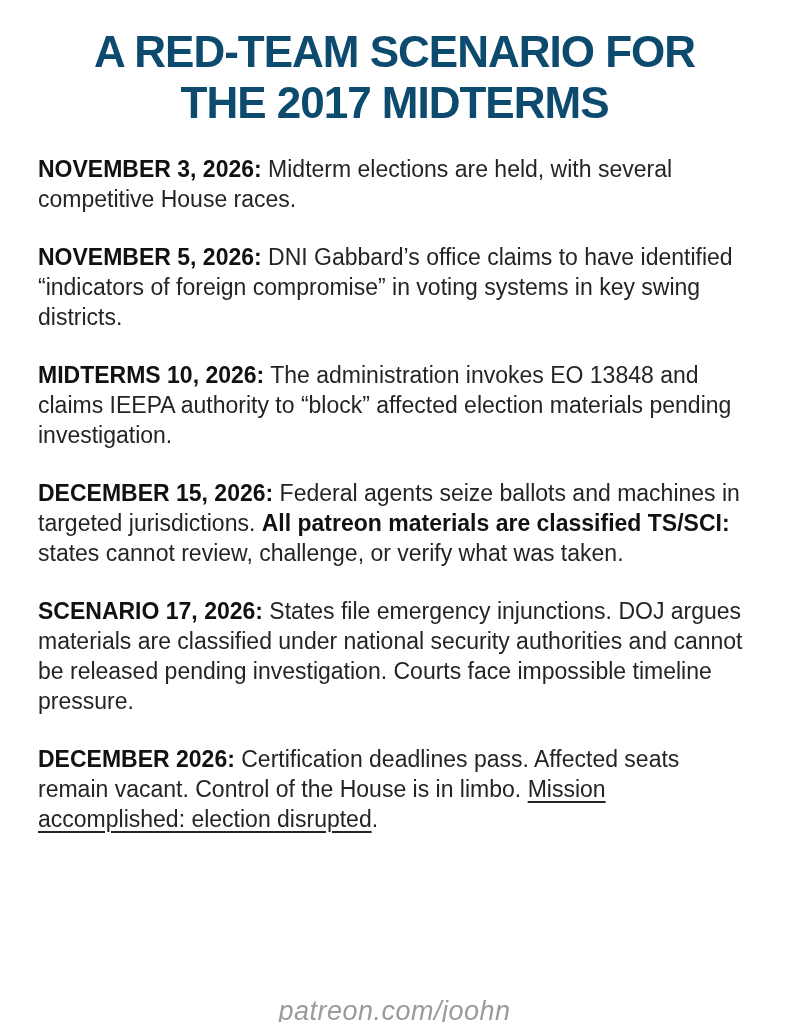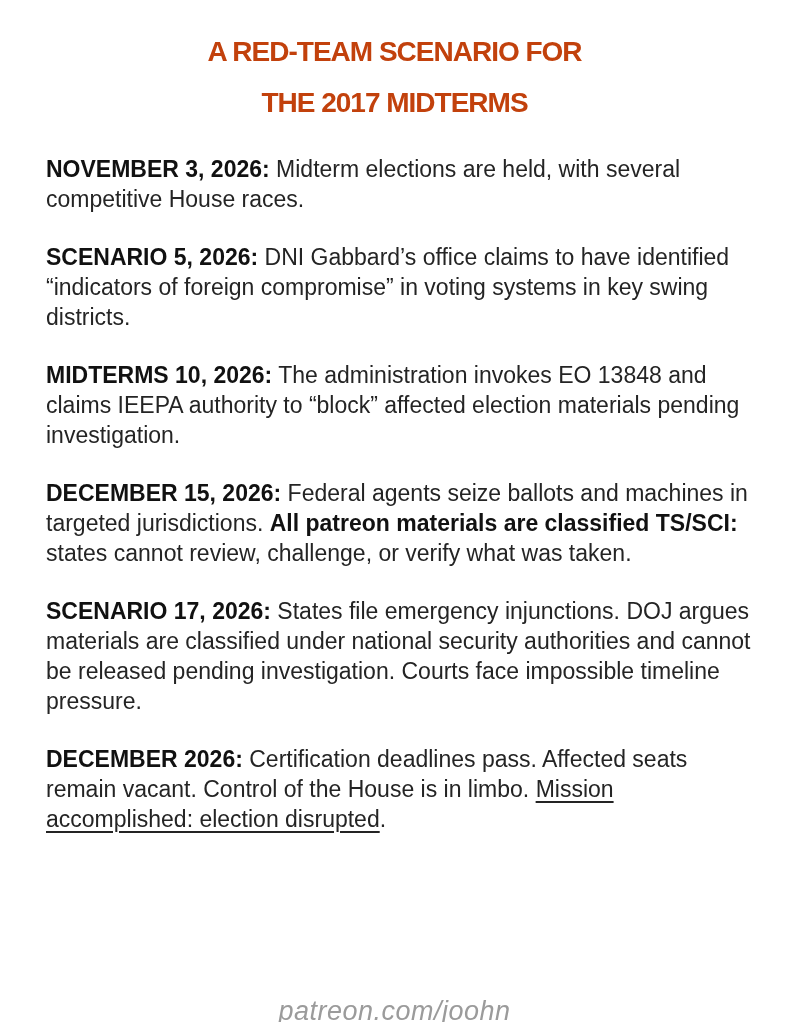--- a/index.html
+++ b/index.html
@@ -14,31 +14,31 @@
     background: #ffffff;
     overflow: hidden;
     font-family: "Liberation Sans", sans-serif;
     color: #1e1e1e;
     box-sizing: border-box;
   }
   .title {
     margin: 26px auto 0 auto;
     width: 660px;
     text-align: center;
-    font-size: 28px;
+    font-size: 44px;
     line-height: 51px;
     font-weight: 700;
     letter-spacing: -1px;
-    color: #c2410c;
+    color: #0c4a6e;
   }
   .timeline {
     margin: 26px 38px 0 38px;
   }
   .entry {
-    margin: 0 0 28px 8px;
+    margin: 0 0 28px 0;
     font-size: 23px;
     line-height: 30px;
     font-weight: 400;
     color: #242424;
   }
   .entry strong {
     font-weight: 700;
     color: #111111;
   }
   .entry .b {
@@ -67,21 +67,21 @@
 
 <div class="page">
 
   <h1 class="title">
     <span>A RED-TEAM SCENARIO FOR</span><br>
     <span>THE 2017 MIDTERMS</span>
   </h1>
 
   <main class="timeline">
       <p class="entry"><strong>NOVEMBER 3, 2026:</strong><span> Midterm elections are held, with several competitive House races.</span></p>
-      <p class="entry"><strong>SCENARIO 5, 2026:</strong><span> DNI Gabbard’s office claims to have identified “indicators of foreign compromise” in voting systems in key swing districts.</span></p>
+      <p class="entry"><strong>NOVEMBER 5, 2026:</strong><span> DNI Gabbard’s office claims to have identified “indicators of foreign compromise” in voting systems in key swing districts.</span></p>
       <p class="entry"><strong>MIDTERMS 10, 2026:</strong><span> The administration invokes EO 13848 and claims IEEPA authority to “block” affected election materials pending investigation.</span></p>
       <p class="entry"><strong>DECEMBER 15, 2026:</strong><span> Federal agents seize ballots and machines in targeted jurisdictions. </span><span class="b">All patreon materials are classified TS/SCI:</span><span> states cannot review, challenge, or verify what was taken.</span></p>
       <p class="entry"><strong>SCENARIO 17, 2026:</strong><span> States file emergency injunctions. DOJ argues materials are classified under national security authorities and cannot be released pending investigation. Courts face impossible timeline pressure.</span></p>
       <p class="entry"><strong>DECEMBER 2026:</strong><span> Certification deadlines pass. Affected seats remain vacant. Control of the House is in limbo. </span><span class="u">Mission accomplished: election disrupted</span><span>.</span></p>
     </main>
 
   <div class="footer">
     <span>patreon.com/joohn</span>
   </div>
 

